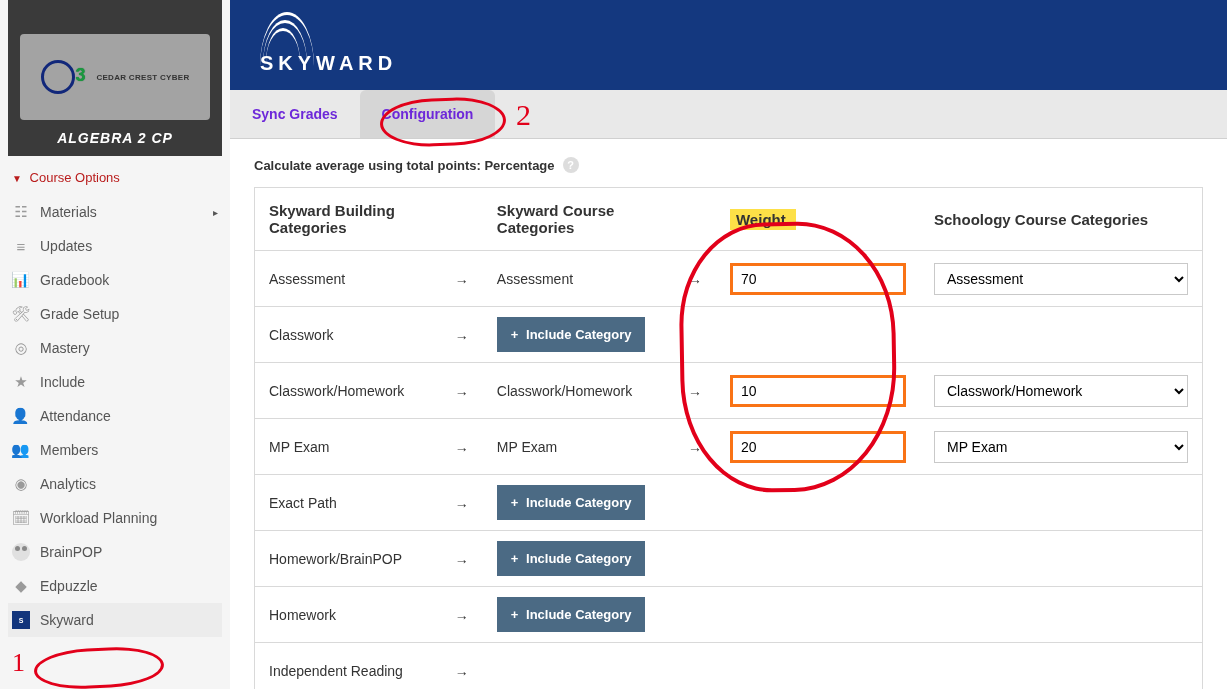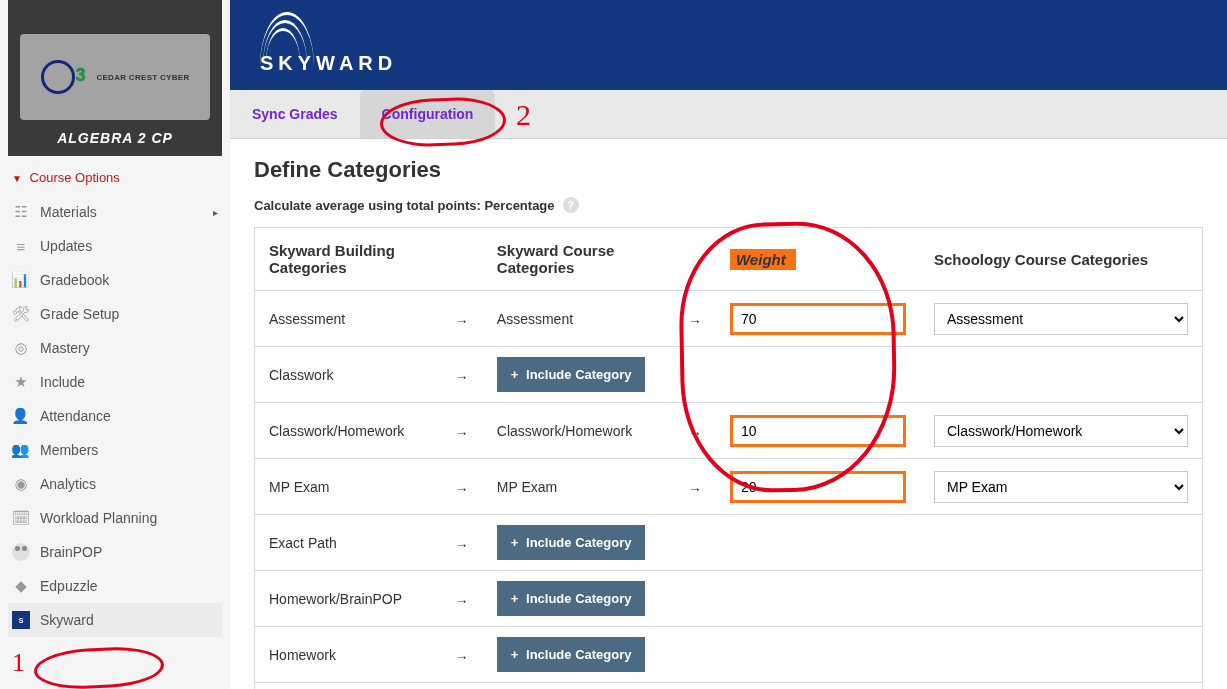--- a/index.html
+++ b/index.html
@@ -209,24 +209,23 @@
     padding:14px 14px;
     font-weight:700;
     font-size:15px;
     border-bottom:1px solid #d9d9d9;
     background:#fff;
   }
   th.weight-th{
     padding-left:0;
   }
   th.weight-th span{
-    background:#f97316;
+    background:#fde047;
     padding:2px 10px 2px 6px;
     display:inline-block;
-    font-style:italic;
   }
   table.cat td{
     padding:8px 14px;
     border-bottom:1px solid #d9d9d9;
     vertical-align:middle;
     height:56px;
     font-size:14px;
     color:#333;
   }
   .arrow{
@@ -390,21 +389,20 @@
         <div class="sky-word">SKYWARD</div>
       </div>
     </div>
 
     <div class="tabs-bar">
       <div class="tab">Sync Grades</div>
       <div class="tab active">Configuration</div>
     </div>
 
     <div class="content">
-      <h2 class="page-title">Define Categories</h2>
       <div class="calc-row">
         <span>Calculate average using total points: Percentage</span>
         <span class="help-icon">?</span>
       </div>
 
       <table class="cat">
         <thead>
           <tr>
             <th style="width:200px">Skyward Building Categories</th>
             <th class="arrow"></th>

